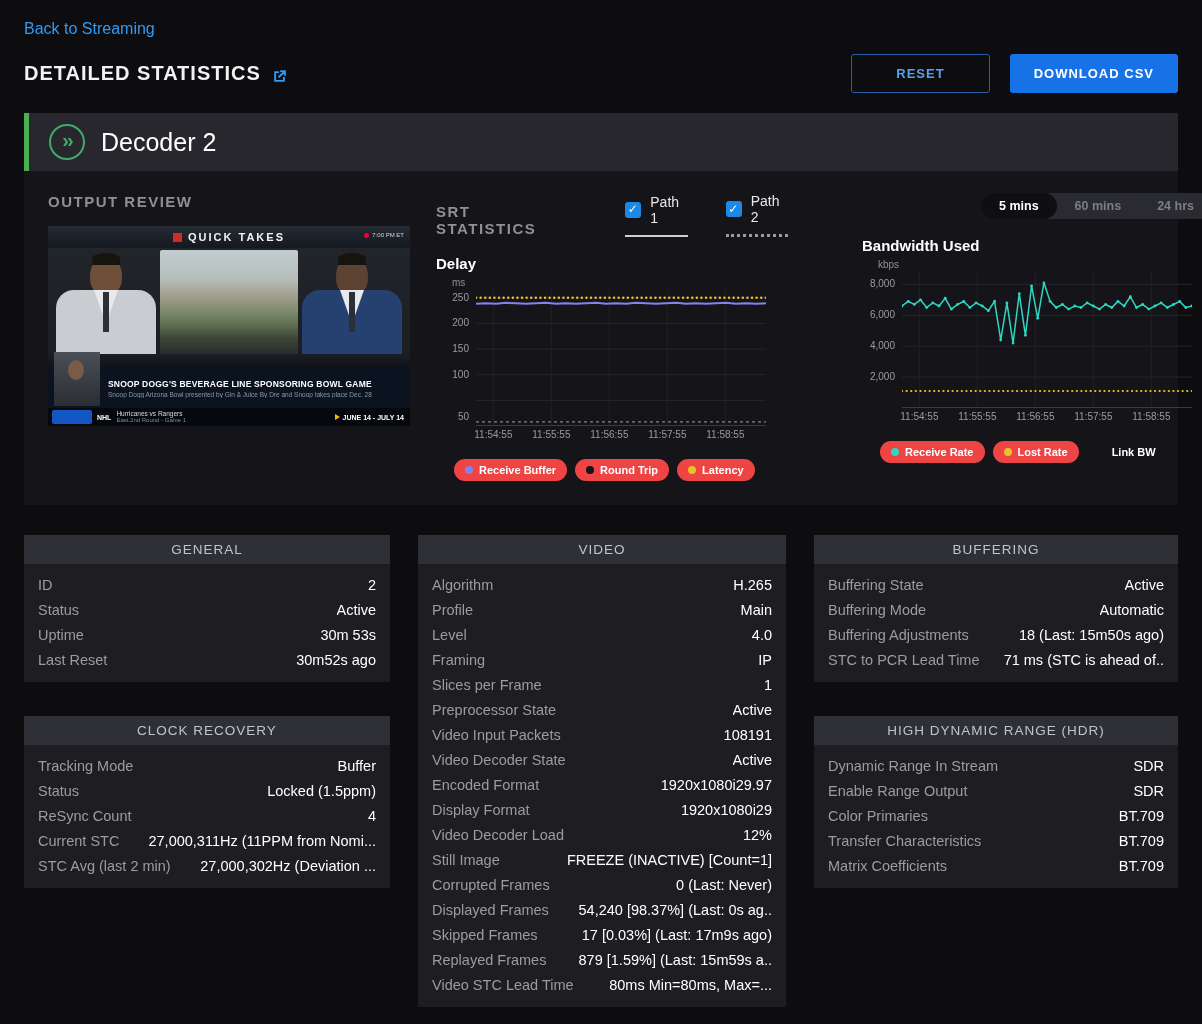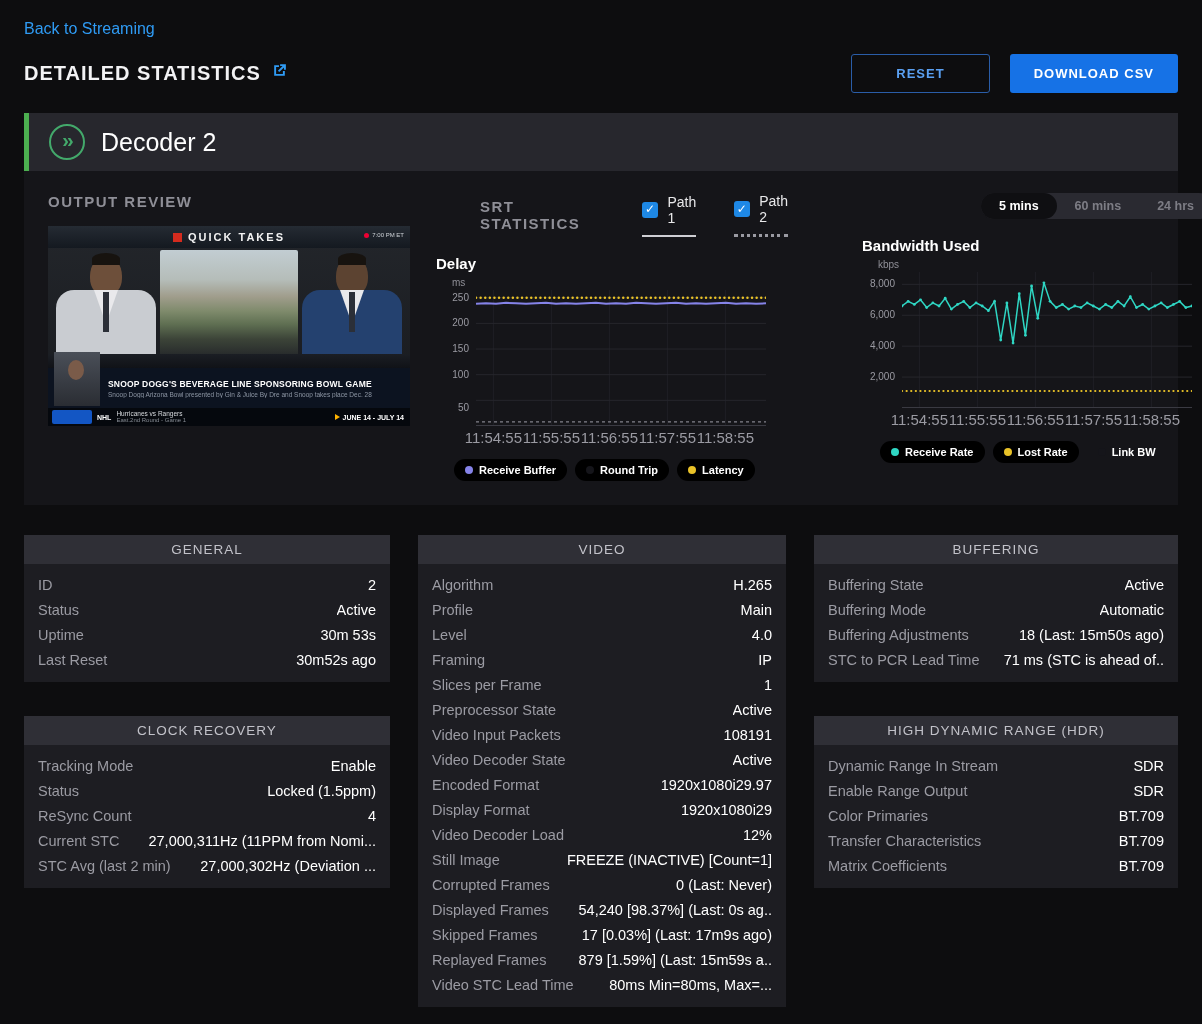--- a/index.html
+++ b/index.html
@@ -3,21 +3,21 @@
 <meta charset="utf-8">
 <style>
   * { box-sizing: border-box; margin: 0; padding: 0; }
   body {
     width: 1202px; height: 1024px; overflow: hidden;
     background: #0d0d0f; color: #f2f2f4;
     font-family: "Liberation Sans", "DejaVu Sans", sans-serif;
   }
   .back-link { display:inline-block; margin:20px 0 0 24px; color:#2f9bf4; font-size:16px; text-decoration:none; cursor:pointer; }
   .title-row { display:flex; align-items:center; justify-content:space-between; margin:16px 24px 0; }
-  .page-title { font-size:20px; font-weight:bold; letter-spacing:1px; display:flex; align-items:flex-start; gap:10px; }
+  .page-title { font-size:20px; font-weight:bold; letter-spacing:1px; display:flex; align-items:flex-end; gap:10px; }
   .title-actions { display:flex; gap:20px; }
   .btn-outline { background:transparent; border:1px solid #2a5da8; color:#5aa0f2; font-size:13px; letter-spacing:1px; padding:11px 44px; border-radius:3px; cursor:pointer; font-family:inherit; font-weight:bold; }
   .btn-primary { background:#1672e6; border:none; color:#fff; font-size:13px; letter-spacing:1px; padding:12px 24px; border-radius:3px; cursor:pointer; font-family:inherit; font-weight:bold; }
 
   .decoder-bar { margin:20px 24px 0; background:#27272d; border-left:5px solid #4caf50; height:58px; display:flex; align-items:center; padding-left:20px; gap:16px; }
   .decoder-icon { width:36px; height:36px; border:2px solid #43a96b; border-radius:50%; display:flex; align-items:center; justify-content:center; color:#43a96b; font-size:20px; font-weight:bold; letter-spacing:-2px; padding-bottom:3px; }
   .decoder-title { font-size:25px; font-weight:500; color:#fff; }
 
   .top-panel { margin:0 24px; background:#151519; padding:22px 24px 24px; display:flex; gap:26px; }
   .section-title { color:#8f8f97; font-size:15px; letter-spacing:1.5px; font-weight:bold; }
@@ -55,37 +55,37 @@
   .vt-league { font-weight:bold; color:#fff; font-size:7px; margin-right:5px; }
   .vt-tick-mid { display:flex; flex-direction:column; line-height:1.15; }
   .vt-teams { color:#d7dade; font-size:6.5px; }
   .vt-detail { color:#868c94; font-size:6px; }
   .vt-dates { margin-left:auto; margin-right:6px; color:#fff; font-weight:bold; font-size:7px; display:flex; align-items:center; gap:3px; white-space:nowrap; }
   .vt-play { width:0; height:0; border-left:5px solid #ffb300; border-top:3px solid transparent; border-bottom:3px solid transparent; }
 
   
   .col-delay { width:352px; flex:none; }
   .col-bw { width:350px; flex:none;margin-left:48px; }
-  .srt-header { display:flex; align-items:center; gap:26px;margin-left:44px; }
+  .srt-header { display:flex; align-items:flex-end; gap:26px; }
   .paths { display:flex; gap:38px; margin-left:28px; }
   .path { display:flex; align-items:center; gap:9px; font-size:14px; color:#e8e8ea; padding-bottom:9px; cursor:pointer; }
   .path.p1 { border-bottom:2px solid #cfcfd4; }
   .path.p2 { border-bottom:3px dotted #9a9aa2; }
   .cb { width:16px; height:16px; background:#1e88e5; border-radius:3px; position:relative; flex:none; }
   .path.checked .cb::after { content:"\2713"; position:absolute; left:2.5px; top:0.5px; color:#fff; font-size:12px; font-weight:bold; }
   .chart-block { margin-top:18px; }
   .chart-title { font-size:15px; font-weight:bold; color:#fff; }
   .chart-unit { font-size:10px; color:#8f8f97; margin:5px 0 2px 16px; }
   .chart-row { display:flex; }
   .chart-yticks { width:40px; position:relative; flex:none; }
   .ytick { position:absolute; right:7px; font-size:10px; color:#9a9aa2; }
   .chart-xticks { position:relative; height:15px; margin-left:40px; margin-top:3px; }
-  .xtick { position:absolute; transform:translateX(-50%); font-size:15px; color:#9a9aa2; white-space:nowrap; }
+  .xtick { position:absolute; transform:translateX(-50%); font-size:10px; color:#9a9aa2; white-space:nowrap; }
   .chart-legend { display:flex; gap:8px; margin:15px 0 0 18px; flex-wrap:wrap; }
-  .legend-pill { display:flex; align-items:center; gap:6px; background:#000000; border-radius:12px; padding:5px 11px; font-size:11px; font-weight:bold; color:#fff; cursor:pointer; }
+  .legend-pill { display:flex; align-items:center; gap:6px; background:#ef4444; border-radius:12px; padding:5px 11px; font-size:11px; font-weight:bold; color:#fff; cursor:pointer; }
   .legend-pill.muted { background:transparent;text-align:center; }
   .legend-dot { width:8px; height:8px; border-radius:50%; flex:none; }
 
   .range-toggle { display:flex; align-items:center; background:#2a2a31; border-radius:15px; margin-left:auto; width:max-content; }
   .range-opt { padding:6px 18px; font-size:12.5px; color:#7d7d85; font-weight:bold; cursor:pointer; border-radius:15px; }
   .range-opt.selected { background:#0f0f12; color:#fff; }
   .bw-head { display:flex; }
 
   
   .stats-grid { display:flex; justify-content:space-between; margin:30px 24px 0; align-items:flex-start; }
@@ -177,21 +177,21 @@
           <span class="cb"></span>
           <span>Path 2</span>
         </label>
       </span>
     </div>
     <div class="chart-block">
         <div class="chart-title">Delay</div>
         <div class="chart-unit">ms</div>
         <div class="chart-row">
           <div class="chart-yticks" style="height: 136px;">
-            <span class="ytick" style="top: 112px;">50</span>
+            <span class="ytick" style="top: 121px;">50</span>
             <span class="ytick" style="top: 78.6792px;">100</span>
             <span class="ytick" style="top: 53.0189px;">150</span>
             <span class="ytick" style="top: 27.3585px;">200</span>
             <span class="ytick" style="top: 1.69811px;">250</span>
           </div>
           <svg width="290" height="136">
             <line x1="17.4" y1="0" x2="17.4" y2="136" stroke="#1f1f25" stroke-width="1"></line>
             <line x1="75.4" y1="0" x2="75.4" y2="136" stroke="#1f1f25" stroke-width="1"></line>
             <line x1="133.4" y1="0" x2="133.4" y2="136" stroke="#1f1f25" stroke-width="1"></line>
             <line x1="191.40000000000003" y1="0" x2="191.40000000000003" y2="136" stroke="#1f1f25" stroke-width="1"></line>
@@ -359,21 +359,21 @@
             <span class="stat-label">Last Reset</span>
             <span class="stat-value">30m52s ago</span>
           </div>
         </div>
       </div>
       <div class="panel">
         <div class="panel-header">CLOCK RECOVERY</div>
         <div class="panel-rows">
           <div class="stat-row">
             <span class="stat-label">Tracking Mode</span>
-            <span class="stat-value">Enable</span>
+            <span class="stat-value">Buffer</span>
           </div>
           <div class="stat-row">
             <span class="stat-label">Status</span>
             <span class="stat-value">Locked (1.5ppm)</span>
           </div>
           <div class="stat-row">
             <span class="stat-label">ReSync Count</span>
             <span class="stat-value">4</span>
           </div>
           <div class="stat-row">

